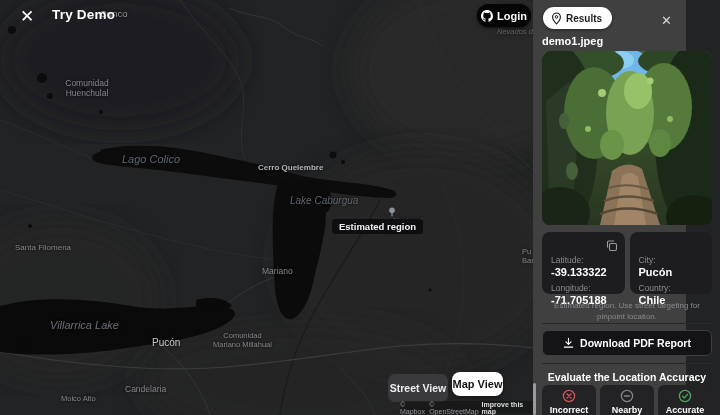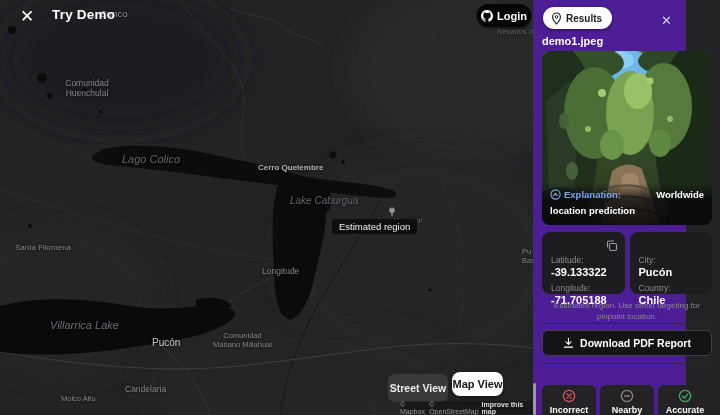--- a/index.html
+++ b/index.html
@@ -22,37 +22,37 @@
 
   #login-btn { position:absolute; left:477px; top:4px; width:54px; height:23px; background:#060607; border-radius:12px;
     display:flex; align-items:center; justify-content:center; gap:4px; cursor:pointer; box-shadow:0 1px 3px rgba(0,0,0,.6); }
   #login-btn span { color:#fff; font-size:11px; font-weight:bold; }
 
   #marker { position:absolute; left:341px; top:177px; width:44px; height:44px; border-radius:50%;
     background:#0c0d10; box-shadow:0 0 18px 7px rgba(63,111,209,.5), inset 0 0 0 1px rgba(95,135,220,.35);
     display:flex; align-items:center; justify-content:center; }
   #marker span { color:#fff; font-size:11px; font-weight:bold; }
   #region-pill { position:absolute; left:332px; top:219px; padding:2px 7px; background:rgba(12,12,14,.92);
-    border-radius:3px; color:#f1f1f3; font-size:9.5px; font-weight:normal; }
+    border-radius:3px; color:#f1f1f3; font-size:9.5px; font-weight:bold; }
 
   #street-view-btn { position:absolute; left:388px; top:374px; width:60px; height:28px; background:#3a3a3c; border-radius:7px;
     color:#ececee; font-size:10.5px; font-weight:bold; display:flex; align-items:center; justify-content:center; cursor:pointer; }
   #map-view-btn { position:absolute; left:452px; top:372px; width:51px; height:24px; background:#fff; border-radius:8px;
     color:#141414; font-size:11px; font-weight:bold; display:flex; align-items:center; justify-content:center; cursor:pointer;
     box-shadow:0 1px 4px rgba(0,0,0,.5); }
 
   #mapbox-logo { position:absolute; left:6px; top:392px; display:flex; align-items:center; gap:4px; }
   #mapbox-logo .word { color:rgba(255,255,255,.85); font-size:12.5px; font-weight:bold; letter-spacing:.3px; }
 
   #attribution { position:absolute; left:400px; top:401px; width:133px; height:13px; background:rgba(18,18,19,.6);
     display:flex; align-items:center; justify-content:flex-end; gap:3px; padding-right:4px; font-size:7px; color:#9a9a9f; }
   #attribution .improve { color:#dcdcde; font-weight:bold; }
 
   
-  #panel { position:absolute; left:533px; top:0; width:153px; height:415px; background:#4c1d95; }
+  #panel { position:absolute; left:533px; top:0; width:153px; height:415px; background:#404040; }
   #panel-scrollbar { position:absolute; left:0px; top:383px; width:3px; height:32px; background:#9a9aa0; border-radius:2px; }
 
   #results-pill { position:absolute; left:10px; top:7px; height:22px; padding:0 10px 0 8px; background:#fff;
     border-radius:11px; display:flex; align-items:center; gap:4px; cursor:pointer; box-shadow:0 1px 3px rgba(0,0,0,.5); }
   #results-pill span { color:#1c1c1e; font-size:10px; font-weight:bold; }
   #panel-close { position:absolute; right:14px; top:13px; color:#d6d6d8; font-size:13px; cursor:pointer; }
 
   #filename { position:absolute; left:9px; top:35px; color:#fff; font-size:11px; font-weight:bold; }
 
   #photo { position:absolute; left:9px; top:51px; width:170px; height:174px; border-radius:8px; overflow:hidden; background:#2a3b24; }
@@ -140,21 +140,21 @@
     <div class="lbl" style="left:100px; top:8px; font-size:9.5px; color:#96969b;">Cunco</div>
     <div class="lbl water tiny" style="left:497px; top:27px;">Nevados de S</div>
     <div class="lbl center" style="left:58px; top:78px; width:58px;">
       <span>Comunidad</span><br>
       <span>Huenchulal</span>
     </div>
     <div class="lbl water" style="left:122px; top:153px; font-size:11px;">Lago Colico</div>
     <div class="lbl peak" style="left:258px; top:163px;">Cerro Quelembre</div>
     <div class="lbl water" style="left:290px; top:195px; font-size:10px;">Lake Caburgua</div>
     <div class="lbl" style="left:15px; top:243px; font-size:8px;">Santa Filomena</div>
-    <div class="lbl" style="left:262px; top:266px;">Longitude</div>
+    <div class="lbl" style="left:262px; top:266px;">Mariano</div>
     <div class="lbl water tiny" style="left:393px; top:216px; line-height:9px;">
       <span>Nacional</span><br>
       <span>uehue</span>
     </div>
     <div class="lbl center tiny" style="left:205px; top:331px; width:75px; line-height:9px;">
       <span>Comunidad</span><br>
       <span>Mariano Millahual</span>
     </div>
     <div class="lbl water" style="left:50px; top:319px; font-size:11px; color:#6a7079;">Villarrica Lake</div>
     <div class="lbl town" style="left:152px; top:337px;">Pucón</div>
@@ -235,29 +235,20 @@
         <path d="M58 174 L70 120 Q85 108 100 118 L118 174 Z" fill="#8a7357"></path>
         <path d="M72 174 L80 125 Q88 118 96 126 L104 174 Z" fill="#a08566"></path>
         <path d="M62 150 Q85 141 112 150" stroke="#5f4e3b" stroke-width="2.4" fill="none"></path>
         <path d="M58 163 Q85 152 116 163" stroke="#574633" stroke-width="2.6" fill="none"></path>
         <path d="M66 137 Q85 131 106 138" stroke="#6a5742" stroke-width="2" fill="none"></path>
         <ellipse cx="18" cy="162" rx="30" ry="26" fill="#1a2517"></ellipse>
         <ellipse cx="152" cy="166" rx="28" ry="22" fill="#16200f"></ellipse>
         <ellipse cx="30" cy="120" rx="6" ry="9" fill="#46603a"></ellipse>
         <ellipse cx="22" cy="70" rx="5" ry="8" fill="#46603a"></ellipse>
       </svg>
-      <div id="photo-overlay">
-        <span class="exp-icon">
-          <svg width="11" height="11" viewBox="0 0 12 12">
-            <circle cx="6" cy="6" r="5" fill="none" stroke="#7aa5f0" stroke-width="1.2"></circle>
-            <path d="M3.7 7.2 L6 4.8 L8.3 7.2" fill="none" stroke="#7aa5f0" stroke-width="1.2" stroke-linecap="round" stroke-linejoin="round"></path>
-          </svg>
-        </span><span class="exp-label">Explanation:</span>
-        <span>Worldwide location prediction</span>
-      </div>
     </div>
 
     <div id="cards">
       <div class="card">
         <div class="k">Latitude:</div>
         <div class="v">-39.133322</div>
         <div class="k">Longitude:</div>
         <div class="v">-71.705188</div>
         <svg id="copy-btn" width="13" height="13" viewBox="0 0 13 13">
           <rect x="4.5" y="4.5" width="7" height="7" rx="1.4" fill="none" stroke="#9a9aa0" stroke-width="1.1"></rect>
@@ -277,20 +268,21 @@
 
     <div id="download-btn">
       <svg width="11" height="12" viewBox="0 0 12 12">
         <path d="M6 1 V7.2 M3.2 4.8 L6 7.6 L8.8 4.8" fill="none" stroke="#fff" stroke-width="1.2" stroke-linecap="round" stroke-linejoin="round"></path>
         <path d="M1.5 10.5 H10.5" stroke="#fff" stroke-width="1.2" stroke-linecap="round"></path>
       </svg>
       <span>Download PDF Report</span>
     </div>
 
     <div class="divider" style="top:363px;"></div>
+    <div id="evaluate-title">Evaluate the Location Accuracy</div>
 
     <div id="eval-row">
       <div class="eval-btn">
         <svg width="14" height="14" viewBox="0 0 14 14">
           <circle cx="7" cy="7" r="5.6" fill="none" stroke="#d4575c" stroke-width="1.3"></circle>
           <path d="M5 5 L9 9 M9 5 L5 9" stroke="#d4575c" stroke-width="1.3" stroke-linecap="round"></path>
         </svg>
         <span>Incorrect</span>
       </div>
       <div class="eval-btn">

